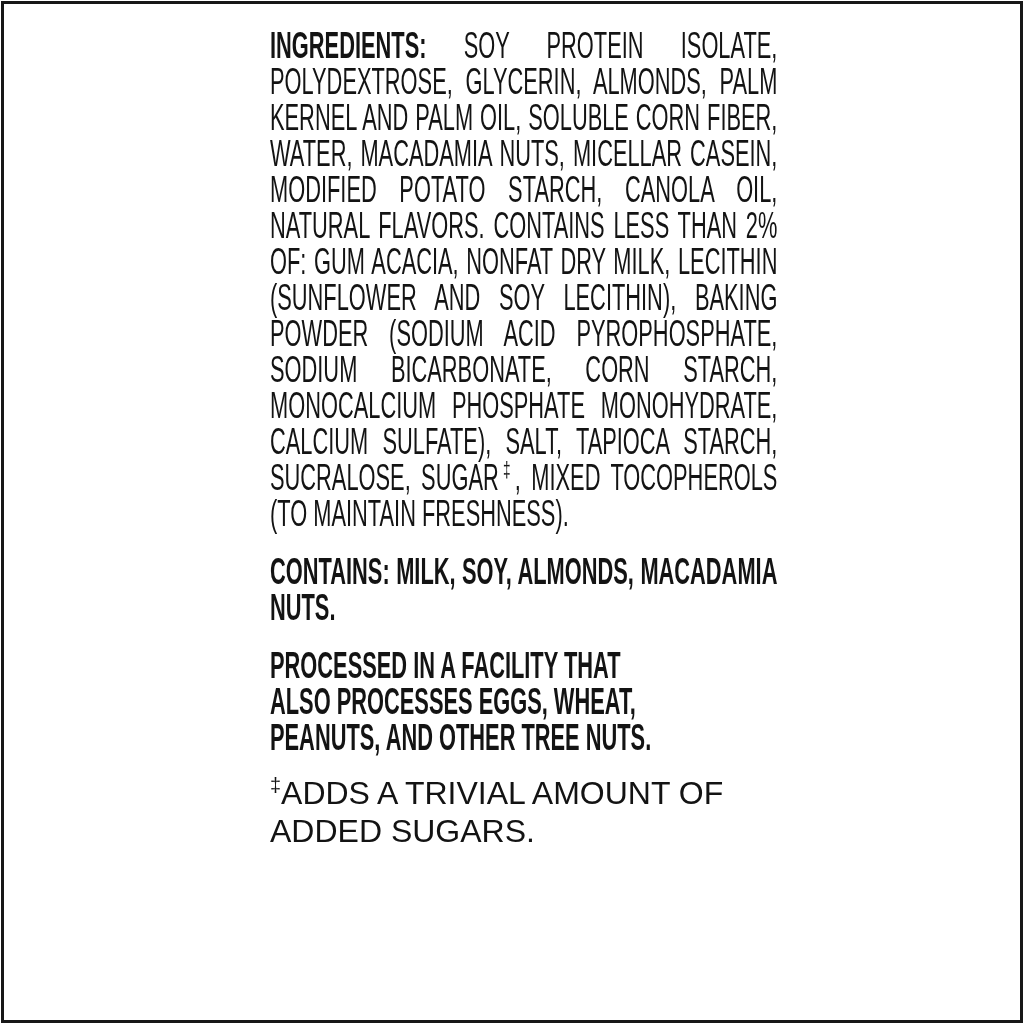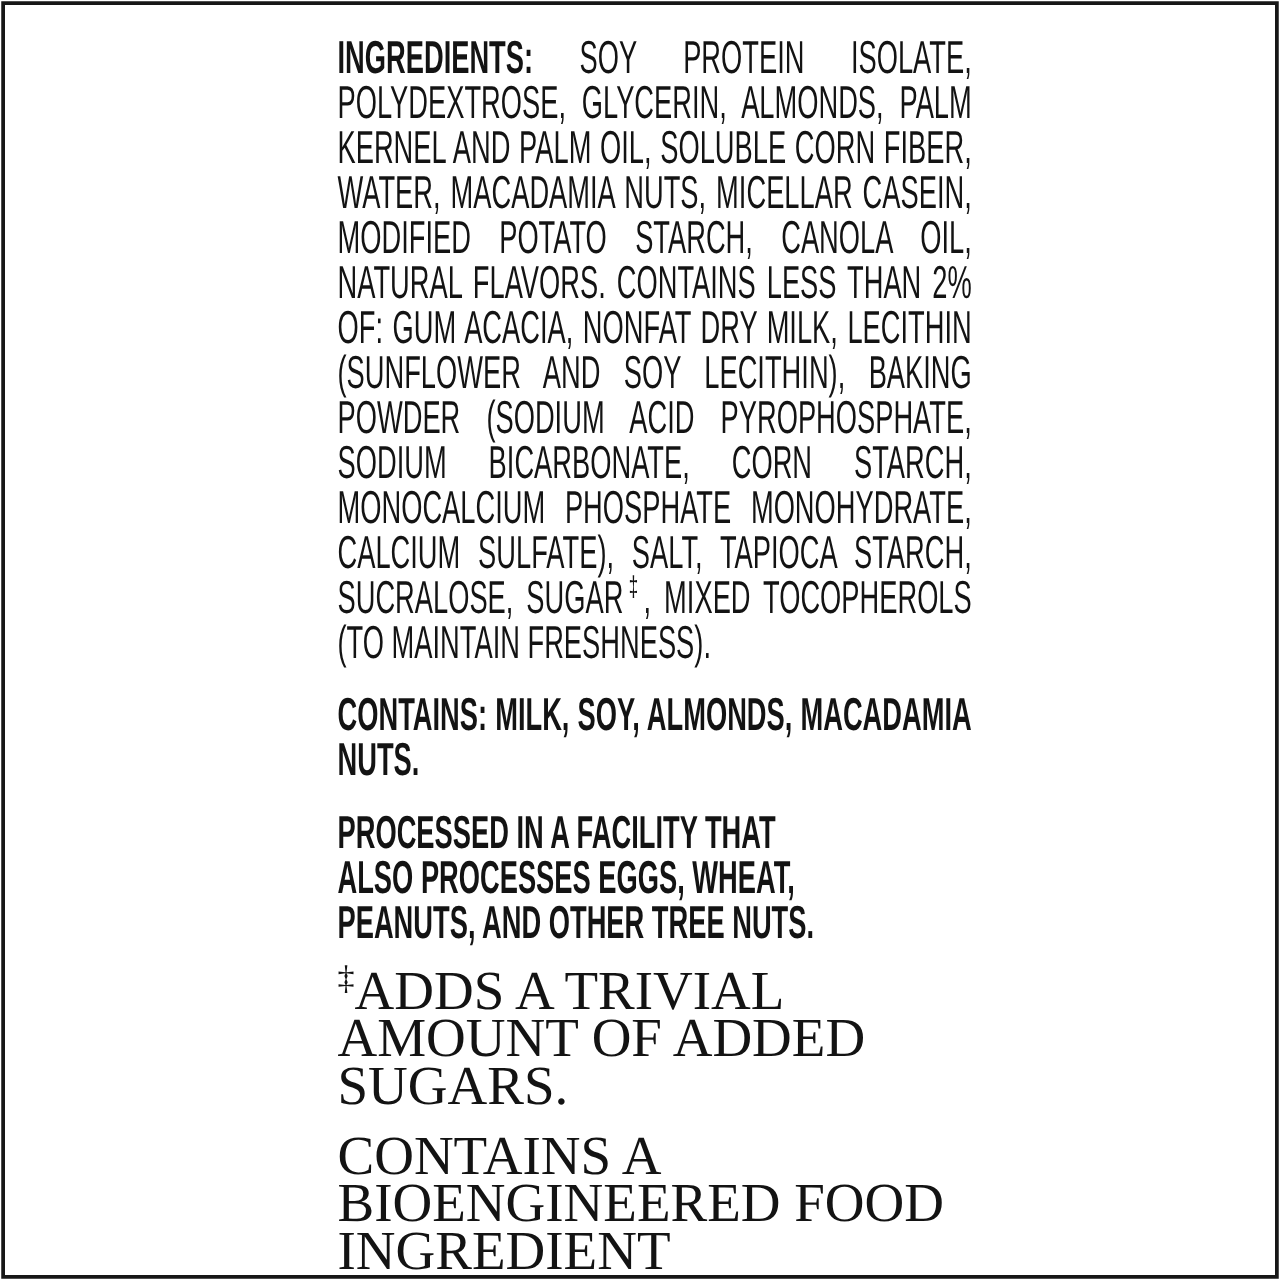--- a/index.html
+++ b/index.html
@@ -39,24 +39,23 @@
   }
   .para { margin: 0; }
   .justify { text-align: justify; }
   .left { text-align: left; }
   .bold { font-weight: bold; }
   .heading { font-weight: bold; }
   .facility-width { width: 700px; }
   .mt-a { margin-top: 22px; }
   .mt-b { margin-top: 18px; }
   .reg {
-    font-size: 44px;
+    font-size: 32px;
     line-height: 38px;
     width: 505px;
-    font-family: Liberation Serif, serif;
   }
   sup.dagger {
     font-size: 62%;
     vertical-align: super;
     line-height: 0;
   }
 </style>
 </head>
 <body>
 
@@ -67,15 +66,14 @@
   <div class="cond">
     <p class="para justify"><span class="heading">INGREDIENTS:</span><span> SOY PROTEIN ISOLATE, POLYDEXTROSE, GLYCERIN, ALMONDS, PALM KERNEL AND PALM OIL, SOLUBLE CORN FIBER, WATER, MACADAMIA NUTS, MICELLAR CASEIN, MODIFIED POTATO STARCH, CANOLA OIL, NATURAL FLAVORS. CONTAINS LESS THAN 2% OF: GUM ACACIA, NONFAT DRY MILK, LECITHIN (SUNFLOWER AND SOY LECITHIN), BAKING POWDER (SODIUM ACID PYROPHOSPHATE, SODIUM BICARBONATE, CORN STARCH, MONOCALCIUM PHOSPHATE MONOHYDRATE, CALCIUM SULFATE), SALT, TAPIOCA STARCH, SUCRALOSE, SUGAR</span><sup class="dagger">‡</sup><span>, MIXED TOCOPHEROLS (TO MAINTAIN FRESHNESS).</span></p>
 
     <p class="para justify bold mt-a">CONTAINS: MILK, SOY, ALMONDS, MACADAMIA NUTS.</p>
 
     <p class="para left bold mt-a facility-width">PROCESSED IN A FACILITY THAT ALSO PROCESSES EGGS, WHEAT, PEANUTS, AND OTHER TREE NUTS.</p>
   </div>
 
   <p class="para left reg mt-b"><sup class="dagger">‡</sup><span>ADDS A TRIVIAL AMOUNT OF ADDED SUGARS.</span></p>
 
-  <p class="para left reg mt-b">CONTAINS A BIOENGINEERED FOOD INGREDIENT</p>
 
 </div>
 
 </body></html>

